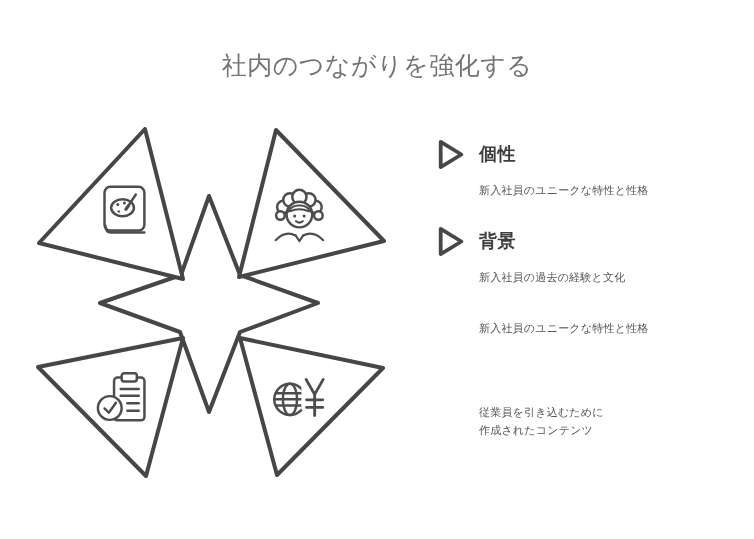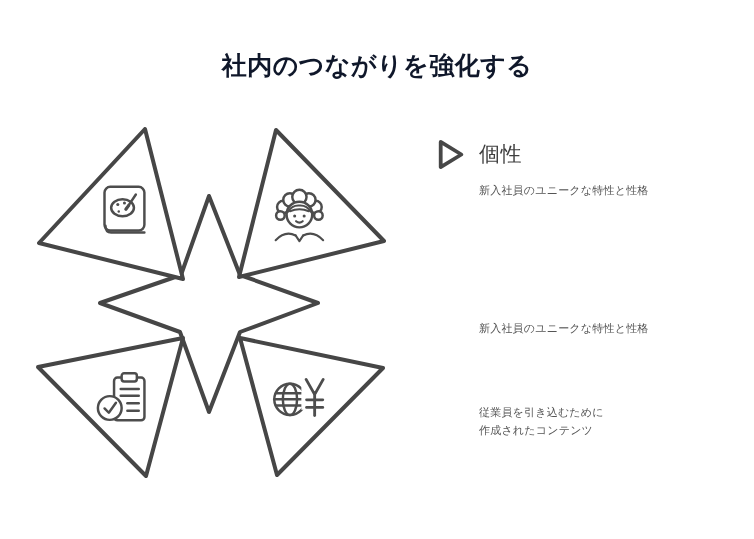--- a/index.html
+++ b/index.html
@@ -2,32 +2,32 @@
 <html><head>
 <meta charset="utf-8">
 <style>
   html,body{margin:0;padding:0;background:#fff;}
   .stage{
     position:relative;width:754px;height:539px;background:#ffffff;overflow:hidden;
     font-family:"Liberation Sans","DejaVu Sans",sans-serif;
   }
   .title{
     position:absolute;top:49px;left:0;width:100%;text-align:center;
-    font-size:25px;font-weight:700;color:#0f172a;letter-spacing:.5px;
+    font-size:25px;font-weight:400;color:#737373;letter-spacing:.5px;
   }
   .diagram{position:absolute;left:30px;top:112px;width:380px;height:378px;}
   .shape{fill:#ffffff;stroke:#464646;stroke-width:4;stroke-linejoin:round;}
   .ink{fill:none;stroke:#4d4d4d;stroke-width:2.6;stroke-linecap:round;stroke-linejoin:round;}
   .ink-fill{fill:#4d4d4d;stroke:none;}
   .legend-item{position:absolute;left:438px;width:305px;}
   .li-0{top:138px}.li-1{top:225px}.li-2{top:308px}.li-3{top:392px}
   .item-head{display:flex;align-items:center;height:32px;}
   .bullet{width:27px;height:31px;margin-right:14px;flex:0 0 auto;}
   .bullet polygon{fill:#ffffff;stroke:#474747;stroke-width:4.2;stroke-linejoin:round;}
-  .item-heading{font-size:21px;font-weight:400;color:#3e3e3e;letter-spacing:.5px;white-space:nowrap;}
+  .item-heading{font-size:18px;font-weight:700;color:#3e3e3e;letter-spacing:.5px;white-space:nowrap;}
   .item-desc{
     margin:11px 0 0 41px;font-size:11px;font-weight:500;color:#555555;
     line-height:18px;letter-spacing:.2px;white-space:pre-line;
   }
 </style>
 </head>
 <body>
 
 <div class="stage">
 
@@ -113,20 +113,29 @@
   <div class="legend-item li-0">
     <div class="item-head">
       <svg class="bullet" viewBox="0 0 30 34">
           <polygon points="3,3 26,17 3,31"></polygon>
         </svg>
       <span class="item-heading">個性</span>
     </div>
     <div class="item-desc">新入社員のユニークな特性と性格</div>
   </div>
 
+  <div class="legend-item li-1">
+    <div class="item-head">
+      <svg class="bullet" viewBox="0 0 30 34">
+          <polygon points="3,3 26,17 3,31"></polygon>
+        </svg>
+      <span class="item-heading">背景</span>
+    </div>
+    <div class="item-desc">新入社員の過去の経験と文化</div>
+  </div>
 
   <div class="legend-item li-2">
     <div class="item-desc">新入社員のユニークな特性と性格</div>
   </div>
 
   <div class="legend-item li-3">
     <div class="item-desc">従業員を引き込むために
 作成されたコンテンツ</div>
   </div>
 

